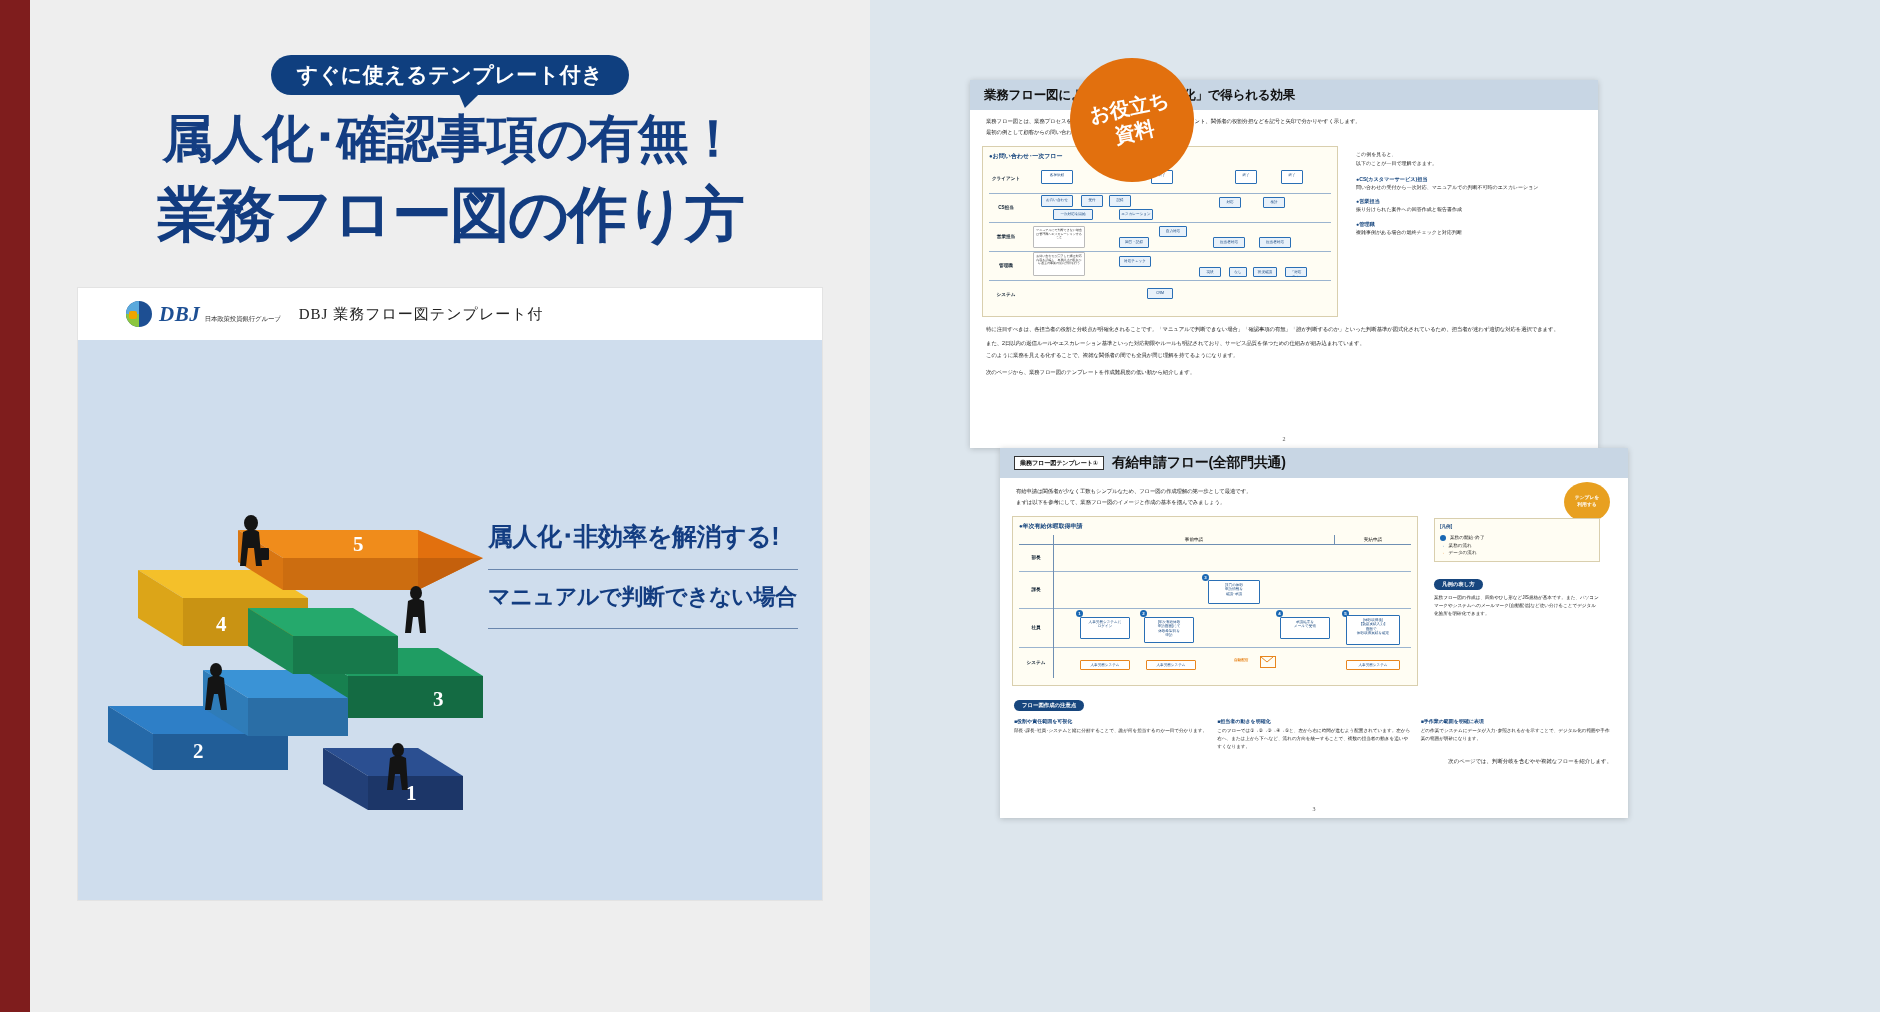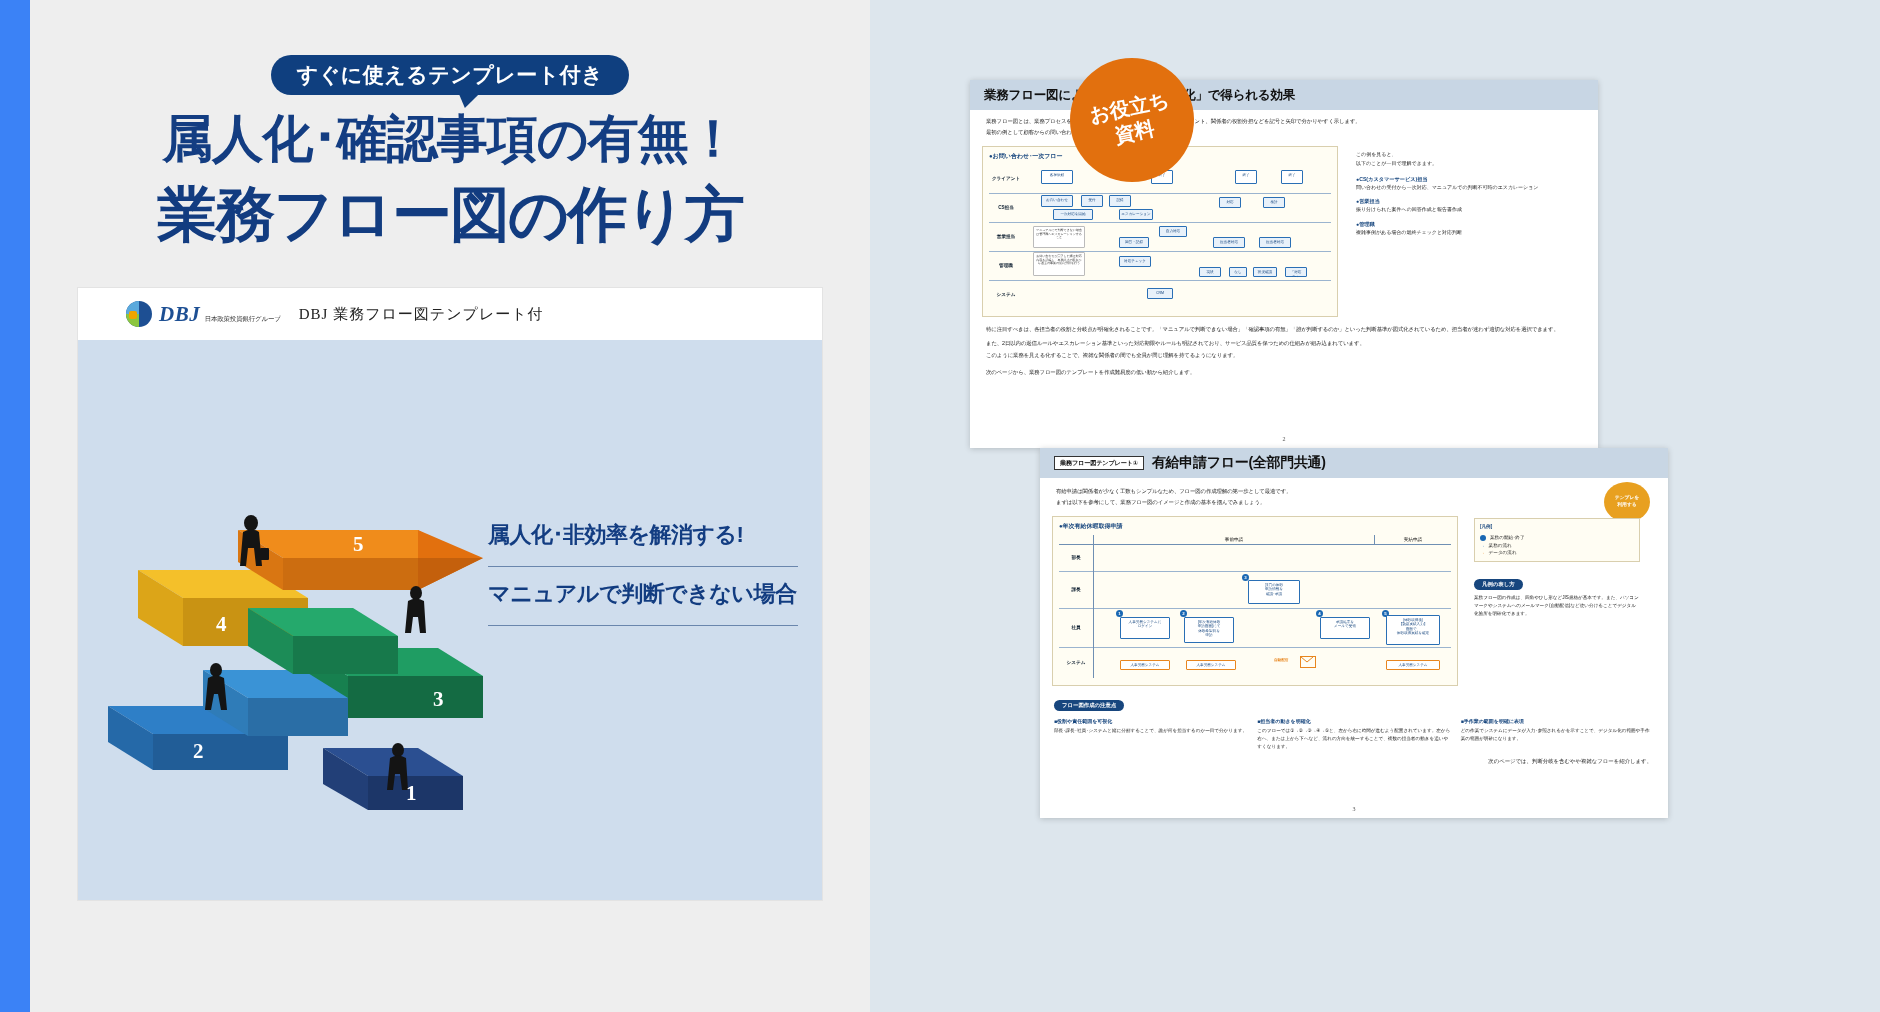--- a/index.html
+++ b/index.html
@@ -2,21 +2,21 @@
 <html><head>
 <meta charset="utf-8">
 <style>
   html,body{margin:0;padding:0;}
   body{
     width:1880px;height:1012px;overflow:hidden;
     background:#ffffff;
     font-family:"Liberation Sans","DejaVu Sans",sans-serif;
     -webkit-font-smoothing:antialiased;
   }
-  .page{position:relative;width:1836px;height:1012px;background:#3b82f6;}
+  .page{position:relative;width:1836px;height:1012px;background:#7f1d1d;}
 
   
   .left-panel{
     position:absolute;left:30px;top:0;width:840px;height:1012px;
     background:#eeeeee;
   }
   .ribbon-wrap{position:absolute;left:0;top:55px;width:840px;text-align:center;}
   .ribbon{
     display:inline-block;position:relative;
     background:#0f3f7f;color:#ffffff;
@@ -71,21 +71,21 @@
   }
   .cover-body{
     position:absolute;left:0;top:52px;width:744px;height:560px;background:#cfdded;
   }
 
   
   .stairs{position:absolute;left:10px;top:78px;width:430px;height:420px;}
 
   
   .cover-text{position:absolute;left:410px;top:180px;width:310px;}
-  .ct-1{color:#133d82;font-size:22px;font-weight:bold;letter-spacing:-.5px;white-space:nowrap;}
+  .ct-1{color:#133d82;font-size:25px;font-weight:bold;letter-spacing:-.5px;white-space:nowrap;}
   .ct-2{color:#123c80;font-size:42px;font-weight:bold;line-height:1.12;letter-spacing:-1px;margin-top:6px;}
   .ct-rule{height:1px;background:#6a86ad;margin:16px 0 12px;}
   .ct-3{color:#123c80;font-size:22px;font-weight:bold;letter-spacing:-.3px;white-space:nowrap;}
 
   
   .right-panel{
     position:absolute;left:870px;top:0;width:1010px;height:1012px;
     background:#dde6ed;
   }
   .badge{
@@ -96,21 +96,21 @@
     transform:rotate(-12deg);z-index:5;letter-spacing:0;
   }
 
   
   .doc{
     position:absolute;background:#ffffff;
     box-shadow:0 1px 6px rgba(0,0,0,.18);
     overflow:hidden;
   }
   .doc1{left:100px;top:80px;width:628px;height:368px;}
-  .doc2{left:130px;top:448px;width:628px;height:370px;margin-left:40px;}
+  .doc2{left:130px;top:448px;width:628px;height:370px;}
 
   .doc-titlebar{
     background:#c8d6e4;height:30px;display:flex;align-items:center;
     padding-left:14px;box-sizing:border-box;
     font-size:12.5px;font-weight:bold;color:#111;letter-spacing:-.2px;
   }
   .doc-para{font-size:5.4px;color:#222;line-height:1.75;padding:0 16px;margin-top:7px;letter-spacing:-.1px;}
 
   .flowbox{
     margin:8px 12px 0;border:1px solid #d9cfae;background:#fffdf3;

